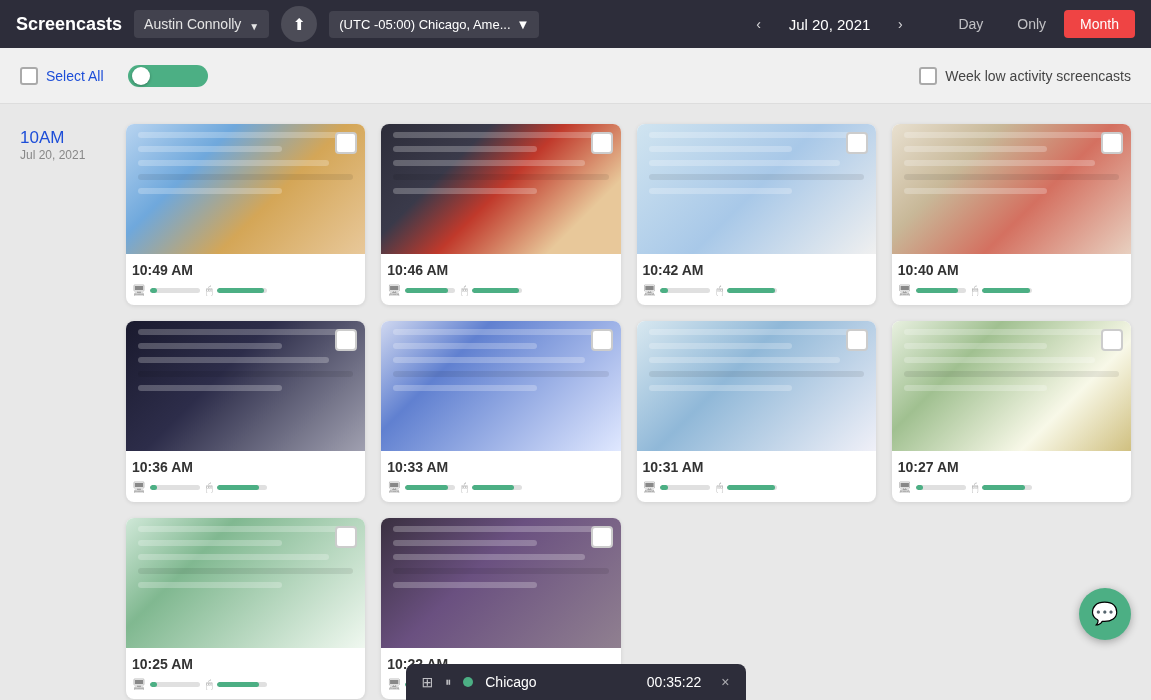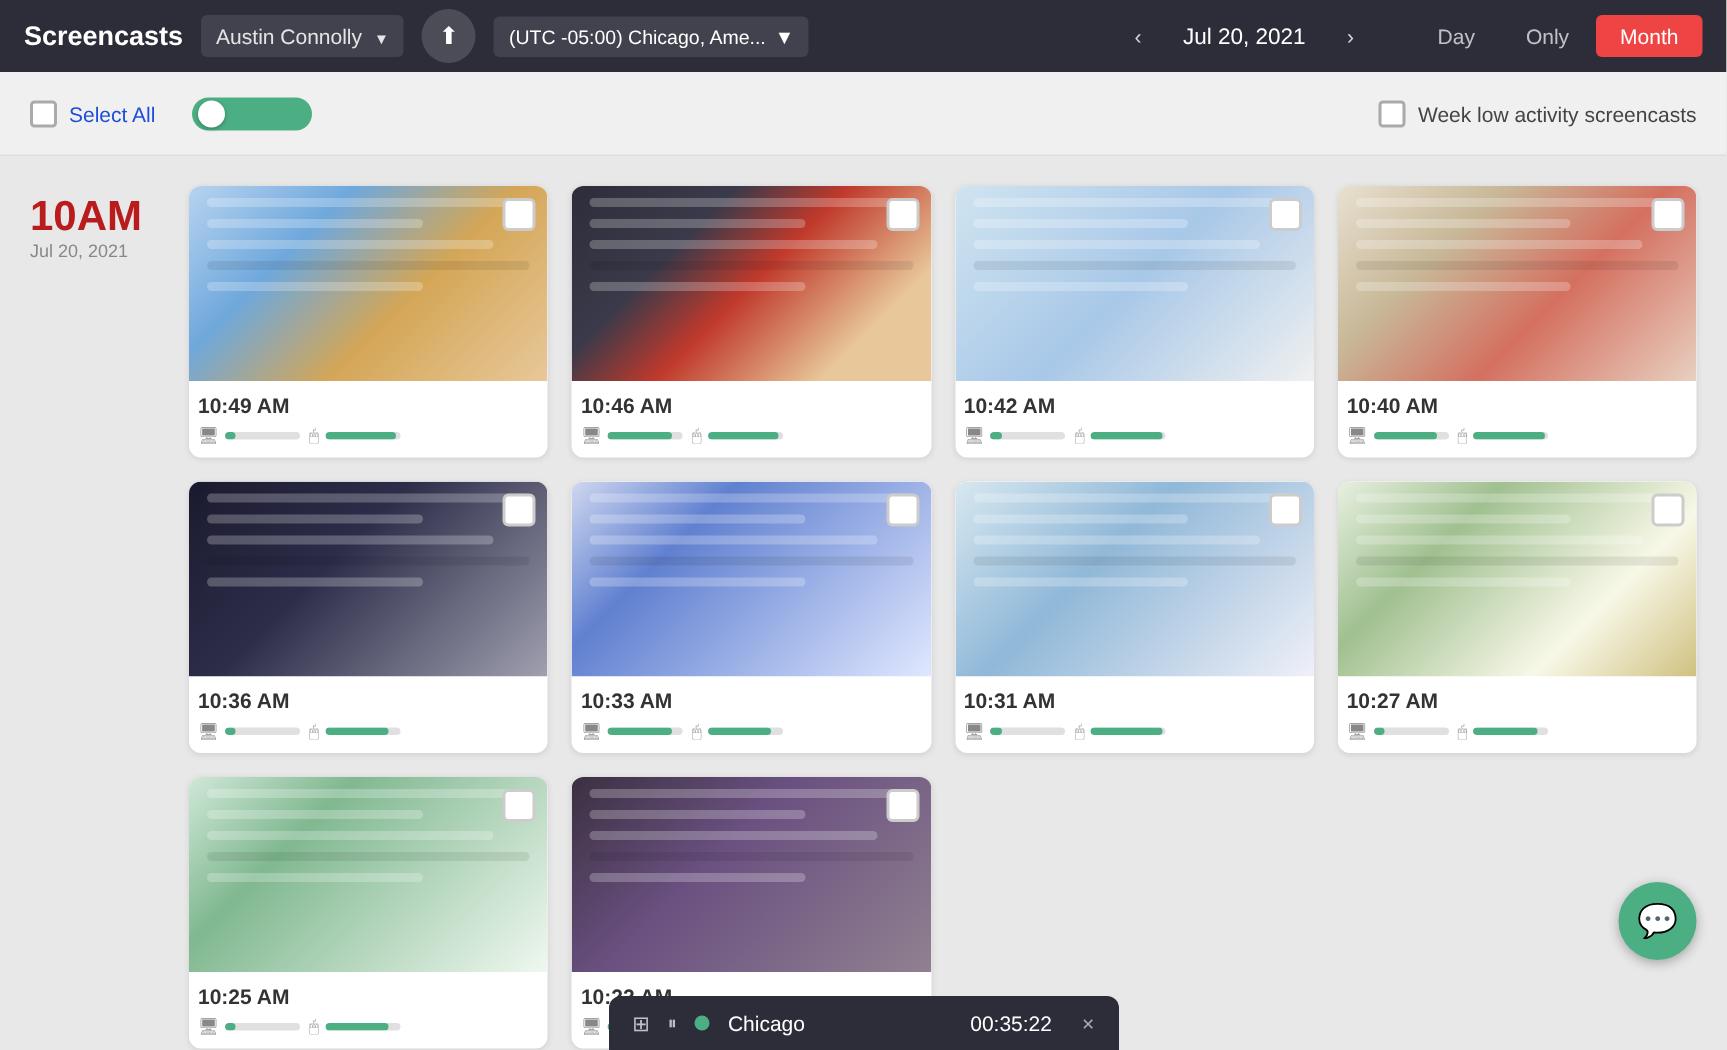--- a/index.html
+++ b/index.html
@@ -158,23 +158,23 @@
     .time-group {
       display: flex;
       gap: 16px;
       width: 100%;
     }
     .time-label {
       min-width: 90px;
       padding-top: 4px;
     }
     .time-label-hour {
-      font-size: 28px;
-      font-weight: 700;
-      color: #b91c1c;
+      font-size: 17px;
+      font-weight: 400;
+      color: #1d4ed8;
     }
     .time-label-date {
       font-size: 12px;
       color: #888;
     }
 
     
     .screencasts-grid {
       display: grid;
       grid-template-columns: repeat(4, 1fr);

